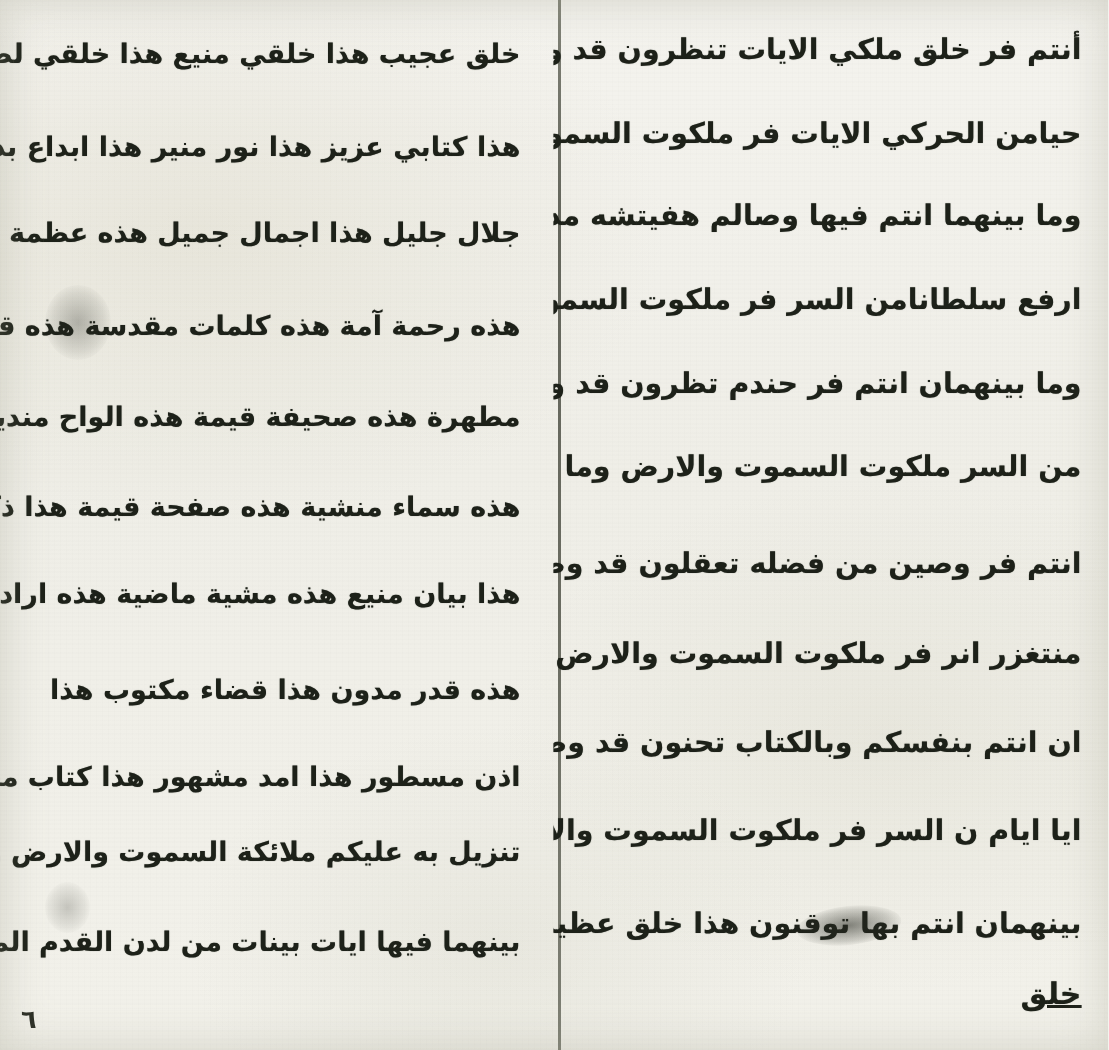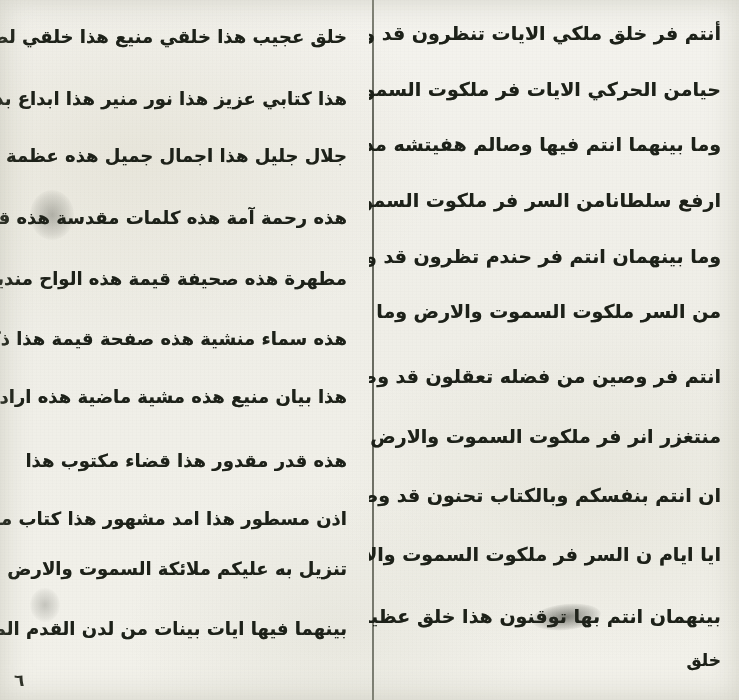--- a/index.html
+++ b/index.html
@@ -113,35 +113,35 @@
       <div class="line" style="top:78px;  font-size:19px;">حيامن الحركي الايات فر ملكوت السموت والارض</div>
       <div class="line" style="top:133px; font-size:19px;">وما بينهما انتم فيها وصالم هفيتشه مدون قلوب</div>
       <div class="line" style="top:189px; font-size:19px;">ارفع سلطانامن السر فر ملكوت السموت والارض</div>
       <div class="line" style="top:245px; font-size:19px;">وما بينهمان انتم فر حندم تظرون قد وصر انفطكما</div>
       <div class="line" style="top:300px; font-size:19px;">من السر ملكوت السموت والارض وما بينهمان</div>
       <div class="line" style="top:365px; font-size:19px;">انتم فر وصين من فضله تعقلون قد وصر القوم</div>
       <div class="line" style="top:425px; font-size:19px;">منتغزر انر فر ملكوت السموت والارض وما بينهما</div>
       <div class="line" style="top:484px; font-size:19px;">ان انتم بنفسكم وبالكتاب تحنون قد وصر ياعجيب</div>
       <div class="line" style="top:543px; font-size:19px;">ايا ايام ن السر فر ملكوت السموت والارض وما</div>
       <div class="line" style="top:605px; font-size:19px;">بينهمان انتم بها توقنون   هذا خلق عظيم هذا</div>
-      <div class="line" style="top:650px; font-size:17px;">خلق</div>
+      <div class="line" style="top:650px; font-size:20px;text-decoration:underline;">خلق</div>
     </div>
     <div class="smudge" style="left:162px; top:604px; width:70px; height:26px; transform:rotate(-6deg);"></div>
   </div>
 
   <div class="column col-left">
     <div class="lines">
       <div class="line" style="top:26px;  font-size:18px;">خلق عجيب  هذا خلقي منيع  هذا خلقي لطيف</div>
       <div class="line" style="top:88px;  font-size:18px;">هذا كتابي عزيز  هذا نور منير هذا ابداع بديع هذا</div>
       <div class="line" style="top:145px; font-size:18px;">جلال جليل  هذا اجمال جميل  هذه عظمة عظيمة</div>
       <div class="line" style="top:207px; font-size:18px;">هذه رحمة آمة  هذه كلمات مقدسة هذه قوة</div>
       <div class="line" style="top:268px; font-size:18px;">مطهرة  هذه صحيفة قيمة  هذه الواح منديشه</div>
       <div class="line" style="top:328px; font-size:18px;">هذه سماء منشية  هذه صفحة قيمة هذا ذكر عزيز</div>
       <div class="line" style="top:386px; font-size:18px;">هذا بيان منيع  هذه مشية ماضية هذه ارادة لمهيمنة</div>
-      <div class="line" style="top:450px; font-size:18px;">هذه قدر مقدور  هذا قضاء مكتوب  هذا</div>
+      <div class="line" style="top:450px; font-size:18px;">هذه قدر مدون  هذا قضاء مكتوب  هذا</div>
       <div class="line" style="top:508px; font-size:18px;">اذن مسطور  هذا امد مشهور هذا كتاب مختوم</div>
       <div class="line" style="top:558px; font-size:18px;">تنزيل به عليكم ملائكة السموت والارض وما</div>
       <div class="line" style="top:618px; font-size:18px;">بينهما فيها ايات بينات من لدن القدم المنون</div>
     </div>
     <div class="smudge" style="left:30px; top:190px; width:44px; height:50px; opacity:0.55;"></div>
     <div class="smudge" style="left:30px; top:588px; width:30px; height:34px; opacity:0.4;"></div>
   </div>
 
   <div class="page-number">٦</div>
   <div class="edge-shadow"></div>

